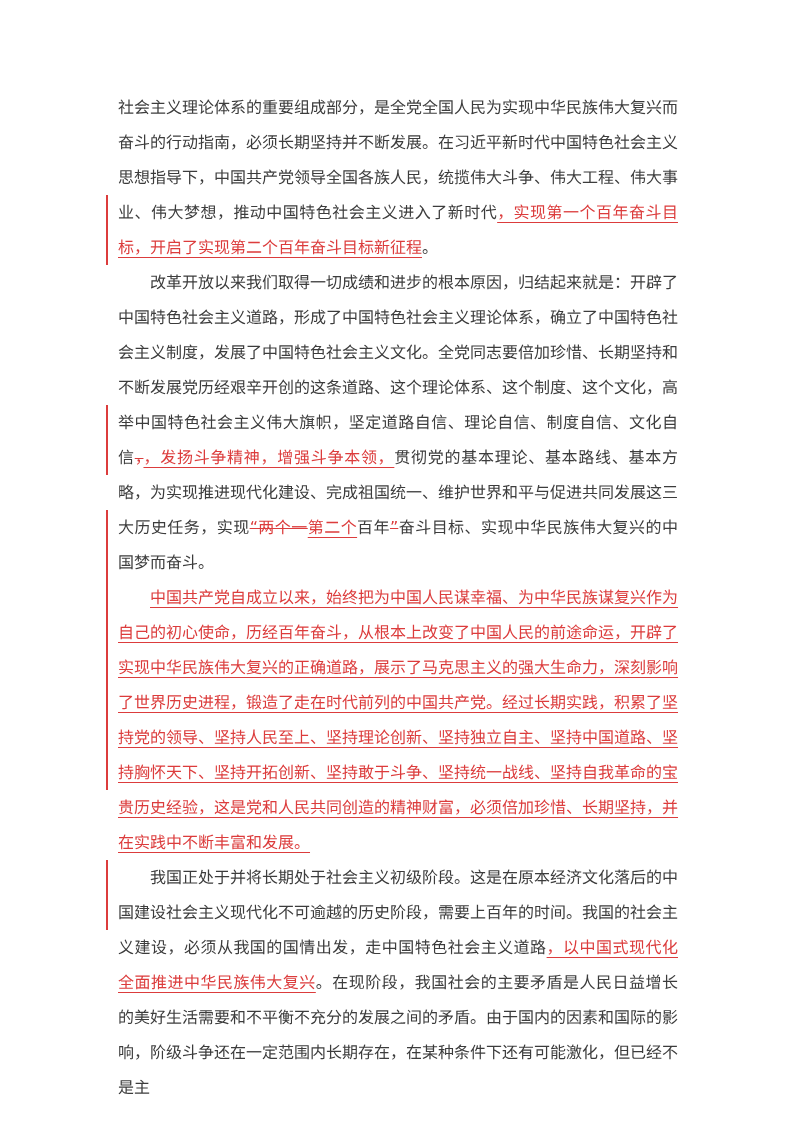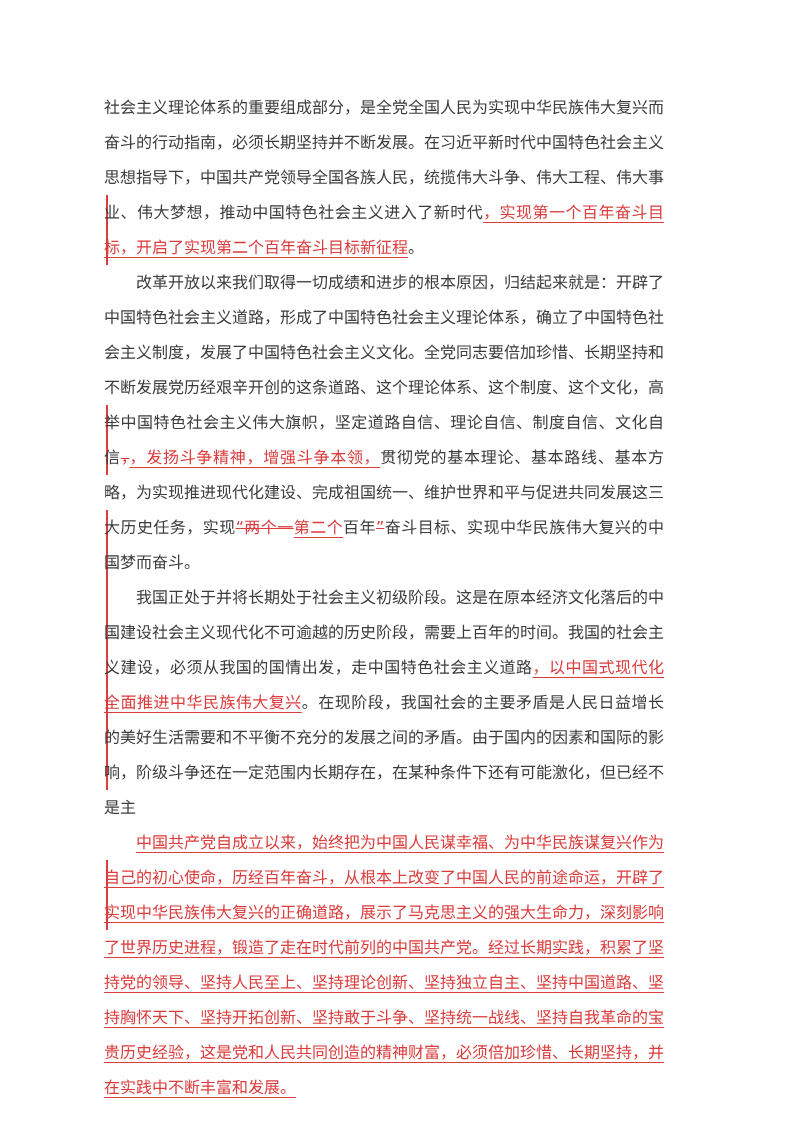--- a/index.html
+++ b/index.html
@@ -10,21 +10,21 @@
   .page {
     position: relative;
     width: 793px;
     height: 1121px;
     background: #ffffff;
     overflow: hidden;
     font-family: "DejaVu Sans", sans-serif;
   }
   .text-block {
     position: absolute;
-    left: 104px;
+    left: 118px;
     top: 90px;
     width: 560px;
     font-size: 16px;
     line-height: 35px;
     color: #3c3c3c;
     text-align: justify;
     letter-spacing: 0;
   }
   p.para {
     margin: 0;
@@ -61,18 +61,18 @@
   <div class="change-bar" style="top:405px;height:70px;"></div>
   <div class="change-bar" style="top:510px;height:280px;"></div>
   <div class="change-bar" style="top:860px;height:70px;"></div>
 
   <div class="text-block">
 
     <p class="para no-indent"><span>社会主义理论体系的重要组成部分，是全党全国人民为实现中华民族伟大复兴而奋斗的行动指南，必须长期坚持并不断发展。在习近平新时代中国特色社会主义思想指导下，中国共产党领导全国各族人民，统揽伟大斗争、伟大工程、伟大事业、伟大梦想，推动中国特色社会主义进入了新时代</span><span class="ins">，实现第一个百年奋斗目标，开启了实现第二个百年奋斗目标新征程</span><span>。</span></p>
 
     <p class="para"><span>改革开放以来我们取得一切成绩和进步的根本原因，归结起来就是：开辟了中国特色社会主义道路，形成了中国特色社会主义理论体系，确立了中国特色社会主义制度，发展了中国特色社会主义文化。全党同志要倍加珍惜、长期坚持和不断发展党历经艰辛开创的这条道路、这个理论体系、这个制度、这个文化，高举中国特色社会主义伟大旗帜，坚定道路自信、理论自信、制度自信、文化自信</span><span class="del">，</span><span class="ins">，发扬斗争精神，增强斗争本领，</span><span>贯彻党的基本理论、基本路线、基本方略，为实现推进现代化建设、完成祖国统一、维护世界和平与促进共同发展这三大历史任务，实现</span><span class="del">“两个一</span><span class="ins">第二个</span><span>百年</span><span class="del">”</span><span>奋斗目标、实现中华民族伟大复兴的中国梦而奋斗。</span></p>
 
+    <p class="para"><span class="ins">中国共产党自成立以来，始终把为中国人民谋幸福、为中华民族谋复兴作为自己的初心使命，历经百年奋斗，从根本上改变了中国人民的前途命运，开辟了实现中华民族伟大复兴的正确道路，展示了马克思主义的强大生命力，深刻影响了世界历史进程，锻造了走在时代前列的中国共产党。经过长期实践，积累了坚持党的领导、坚持人民至上、坚持理论创新、坚持独立自主、坚持中国道路、坚持胸怀天下、坚持开拓创新、坚持敢于斗争、坚持统一战线、坚持自我革命的宝贵历史经验，这是党和人民共同创造的精神财富，必须倍加珍惜、长期坚持，并在实践中不断丰富和发展。</span></p>
+
     <p class="para"><span>我国正处于并将长期处于社会主义初级阶段。这是在原本经济文化落后的中国建设社会主义现代化不可逾越的历史阶段，需要上百年的时间。我国的社会主义建设，必须从我国的国情出发，走中国特色社会主义道路</span><span class="ins">，以中国式现代化全面推进中华民族伟大复兴</span><span>。在现阶段，我国社会的主要矛盾是人民日益增长的美好生活需要和不平衡不充分的发展之间的矛盾。由于国内的因素和国际的影响，阶级斗争还在一定范围内长期存在，在某种条件下还有可能激化，但已经不是主</span></p>
-
-    <p class="para"><span class="ins">中国共产党自成立以来，始终把为中国人民谋幸福、为中华民族谋复兴作为自己的初心使命，历经百年奋斗，从根本上改变了中国人民的前途命运，开辟了实现中华民族伟大复兴的正确道路，展示了马克思主义的强大生命力，深刻影响了世界历史进程，锻造了走在时代前列的中国共产党。经过长期实践，积累了坚持党的领导、坚持人民至上、坚持理论创新、坚持独立自主、坚持中国道路、坚持胸怀天下、坚持开拓创新、坚持敢于斗争、坚持统一战线、坚持自我革命的宝贵历史经验，这是党和人民共同创造的精神财富，必须倍加珍惜、长期坚持，并在实践中不断丰富和发展。</span></p>
 
   </div>
 </div>
 
 </body></html>

